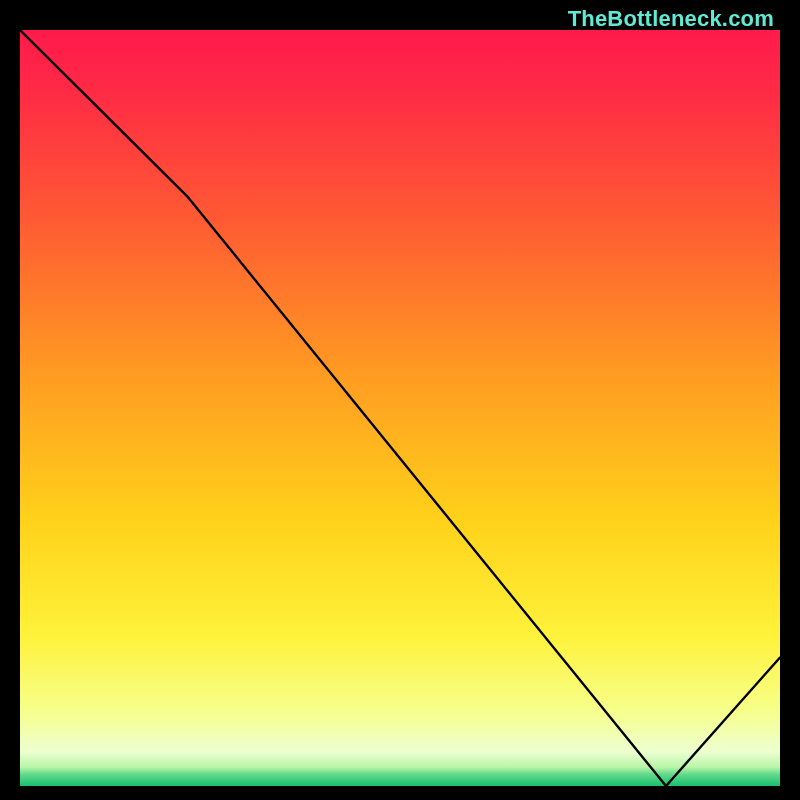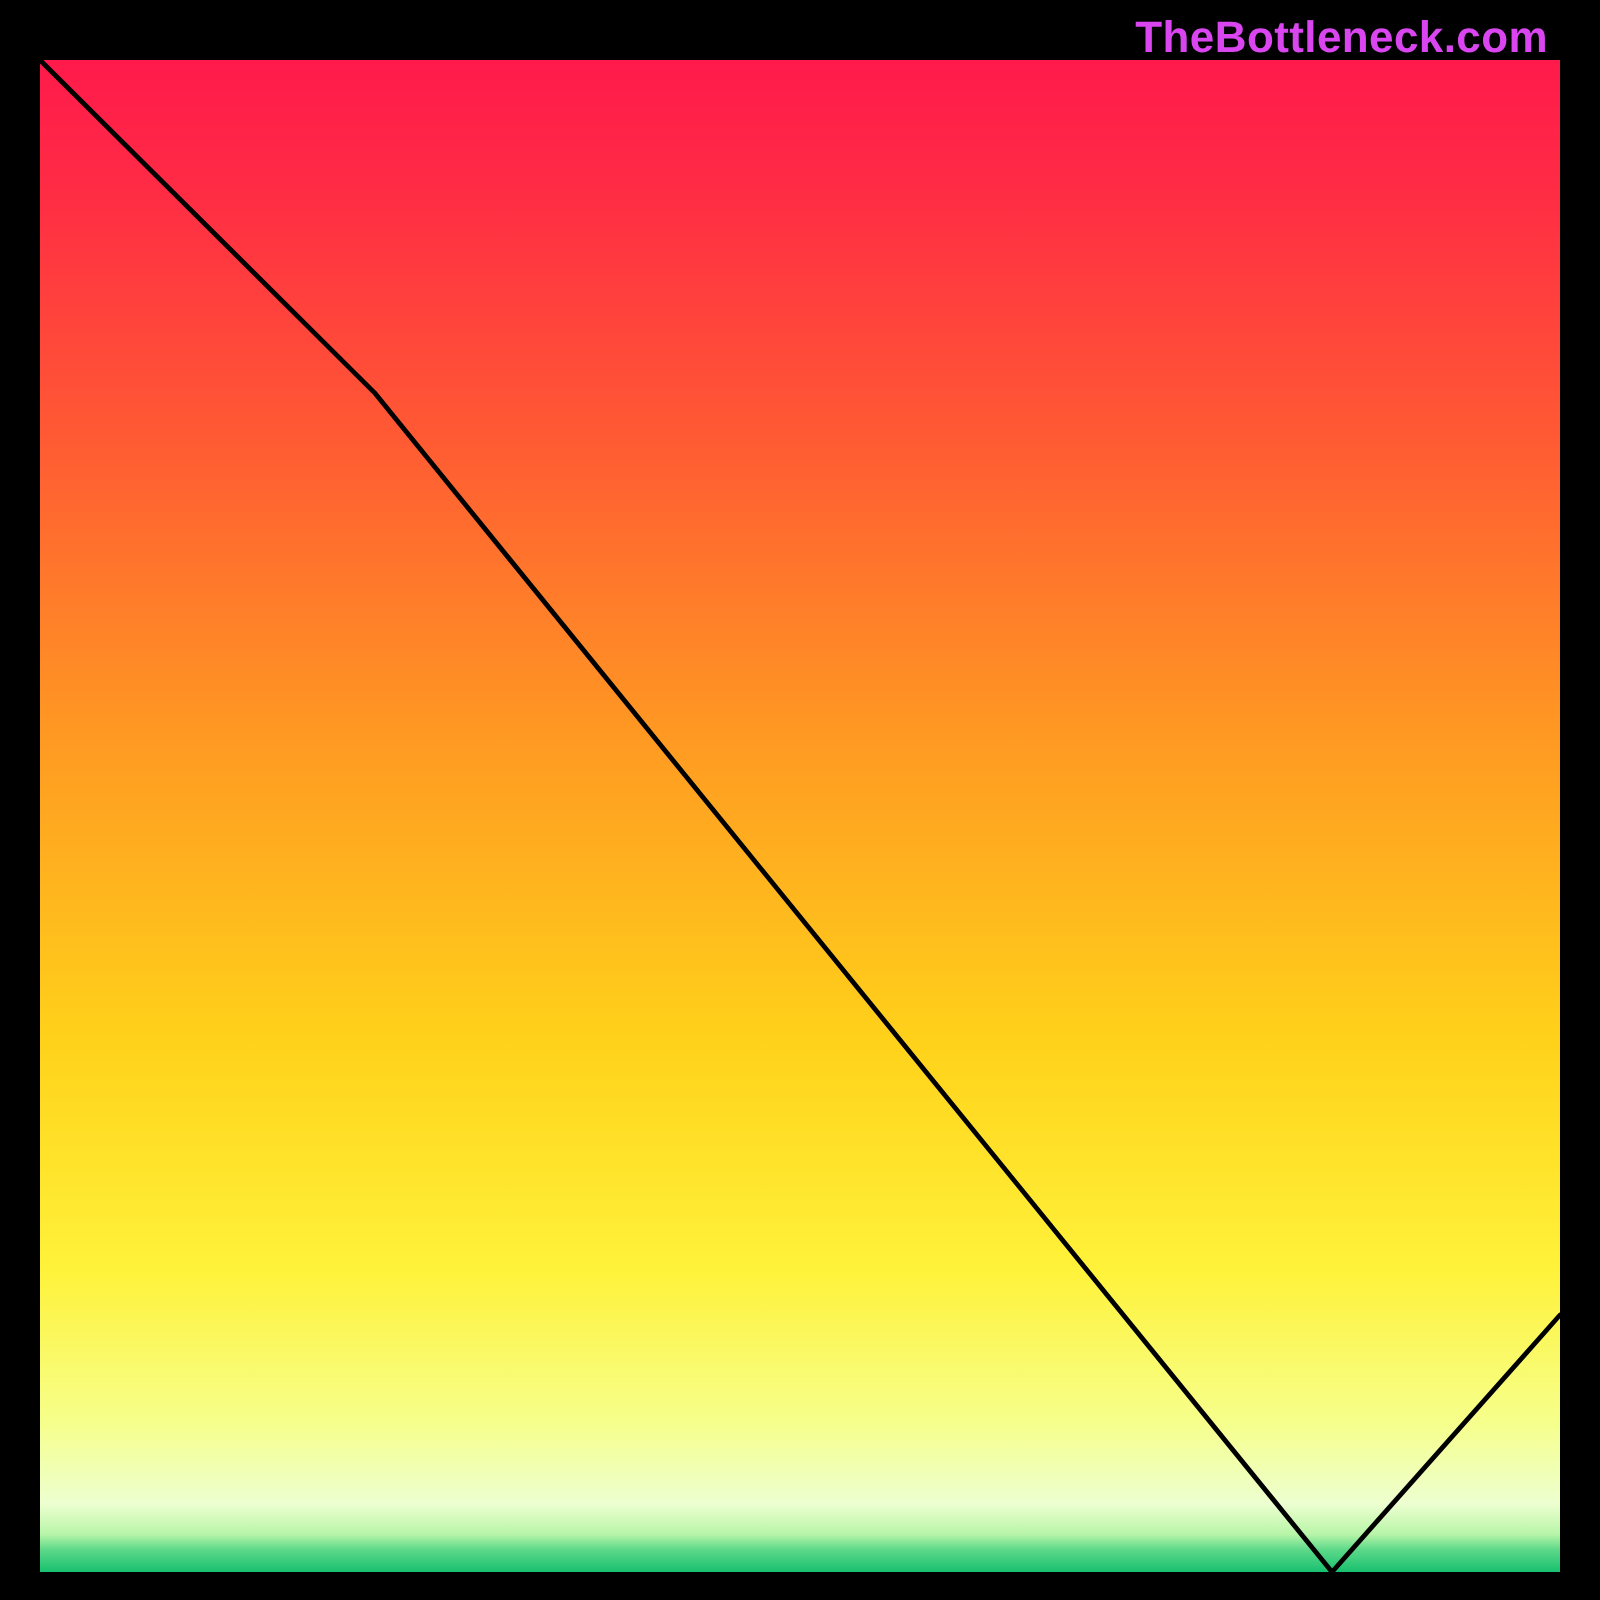--- a/index.html
+++ b/index.html
@@ -13,21 +13,21 @@
   }
   .wrap {
     position: relative;
     width: 800px;
     height: 800px;
   }
   .watermark {
     position: absolute;
     top: 6px;
     right: 26px;
-    color: #d946ef;
+    color: #5eead4;
     font-size: 22px;
     font-weight: 600;
     letter-spacing: 0.2px;
     pointer-events: none;
   }
   .plot {
     position: absolute;
     left: 20px;
     top: 30px;
     width: 760px;

